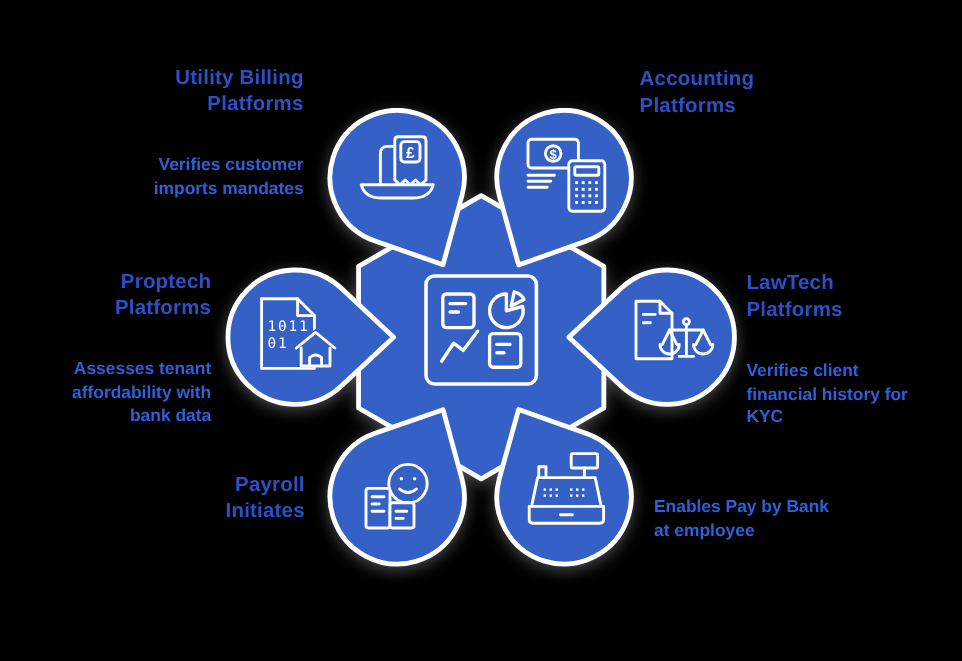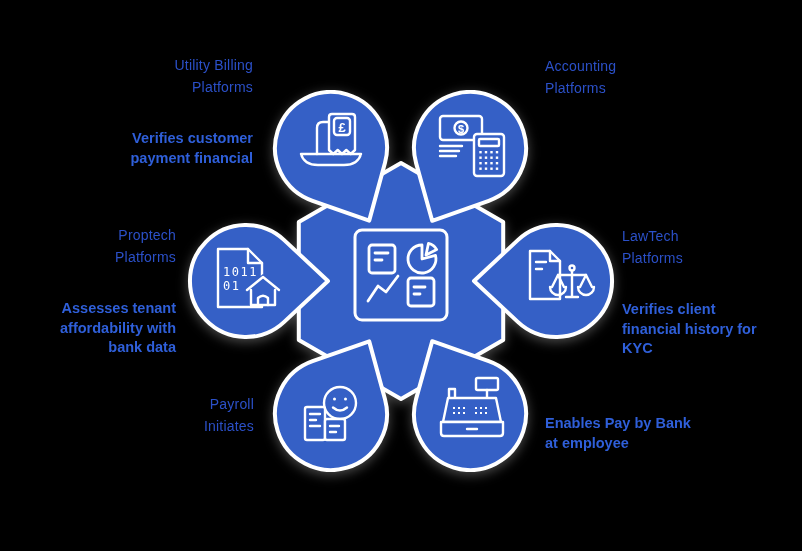--- a/index.html
+++ b/index.html
@@ -6,28 +6,28 @@
     --bg:#000000; --shape-blue:#3560C6; --icon-stroke:#FFFFFF;
     --heading-blue:#2B50C8; --desc-blue:#2F5FD9;
   }
   html,body{margin:0;padding:0;}
   body{background:var(--bg);width:802px;height:551px;overflow:hidden;
        font-family:"Liberation Sans",sans-serif;}
   .stage{position:relative;width:802px;height:551px;background:var(--bg);}
   #diagram{position:absolute;left:0;top:0;width:802px;height:551px;
            filter:drop-shadow(0 3px 6px rgba(150,150,150,0.5));}
   .label{position:absolute;white-space:pre-line;}
-  .label h3{margin:0 0 13px 0;font-size:14px;line-height:22px;font-weight:400;
+  .label h3{margin:0 0 13px 0;font-size:17px;line-height:22px;font-weight:700;
             letter-spacing:.2px;color:var(--heading-blue);}
   .label p{margin:0;font-size:14.5px;line-height:19.5px;font-weight:700;
            color:var(--desc-blue);}
   .align-right{text-align:right;}
   .align-left{text-align:left;}
   .lbl-utility  {right:549px;top:36px;width:210px;}
-  .lbl-account  {left:545px;top:37px;width:210px;}
+  .lbl-account  {left:533px;top:37px;width:210px;}
   .lbl-lawtech  {left:622px;top:207px;width:190px;}
   .lbl-epos     {left:545px;top:396px;width:220px;}
   .lbl-payroll  {right:548px;top:375px;width:210px;}
   .lbl-proptech {right:626px;top:206px;width:190px;}
   svg text{font-family:"Liberation Sans",sans-serif;font-weight:bold;}
   svg text.mono{font-family:"DejaVu Sans Mono",monospace;font-weight:normal;}
 </style>
 </head>
 <body>
 
@@ -146,21 +146,21 @@
         <rect x="7" y="3" width="26" height="28" rx="3"></rect>
         <path d="M 13 12 L 24 12 M 13 19 L 19 19"></path>
       </g>
     </g>
   </svg>
 
   <div class="label lbl-utility align-right">
     <h3>Utility Billing
 Platforms</h3>
     <p>Verifies customer
-payment financial</p>
+imports mandates</p>
   </div>
 
   <div class="label lbl-account align-left">
     <h3>Accounting
 Platforms</h3>
   </div>
 
   <div class="label lbl-lawtech align-left">
     <h3>LawTech
 Platforms</h3>

